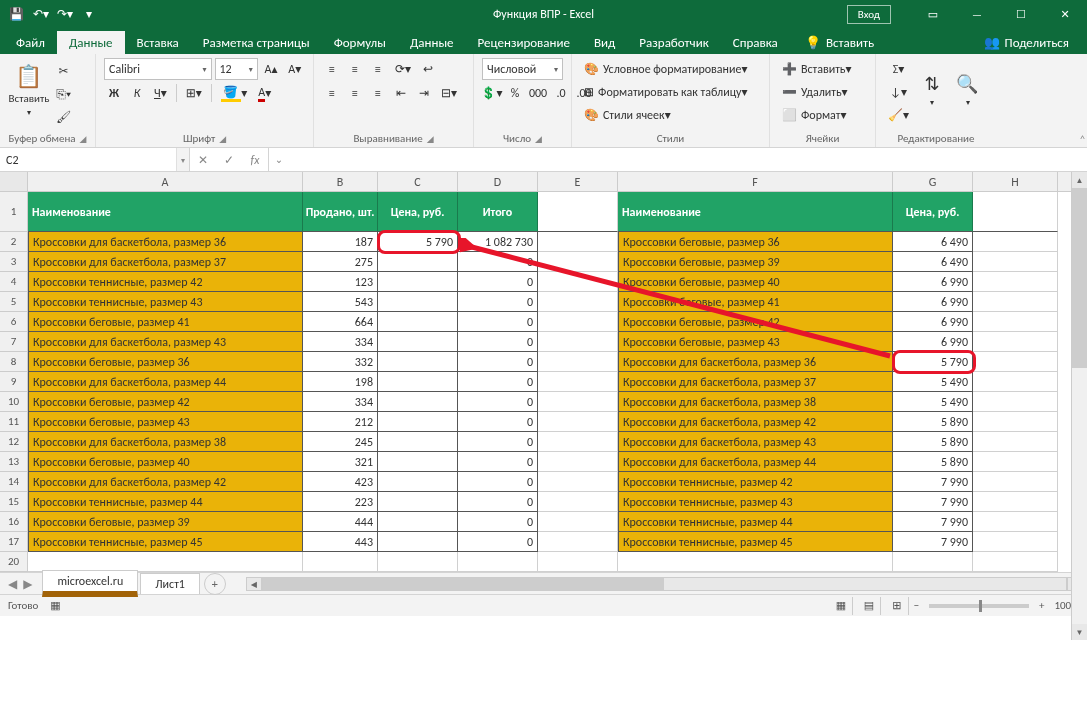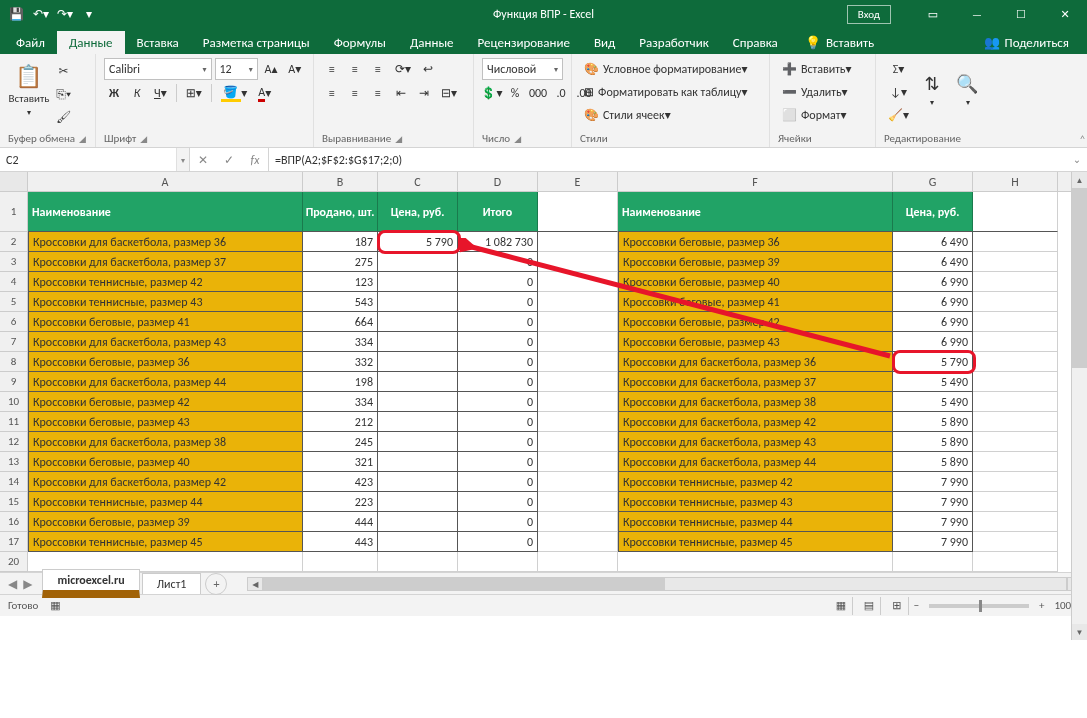--- a/index.html
+++ b/index.html
@@ -17,21 +17,21 @@
 
 .ribbon-tabs { height:26px; background:#0e6b3b; display:flex; align-items:flex-end; padding-left:4px; color:#fff; font-size:13px; position:relative; }
 .ribbon-tab { padding:4px 12px; cursor:pointer; }
 .ribbon-tab.active { background:#f3f3f3; color:#0e6b3b; font-weight:500; }
 .ribbon-tabs .tell-me { margin-left:8px; display:flex; align-items:center; gap:4px; padding:4px 8px; }
 .ribbon-tabs .share { margin-left:auto; margin-right:10px; padding:4px 8px; display:flex; align-items:center; gap:4px; }
 
 
 .ribbon { background:#f3f3f3; border-bottom:1px solid #d4d4d4; height:94px; display:flex; position:relative; }
 .ribbon-group { border-right:1px solid #e0e0e0; padding:4px 8px 0; display:flex; flex-direction:column; justify-content:space-between; }
-.ribbon-group .label { text-align:center; font-size:11px; color:#666; padding:2px 0; display:flex; align-items:center; gap:4px; }
+.ribbon-group .label { text-align:center; font-size:11px; color:#666; padding:2px 0; display:flex; justify-content:center; align-items:center; gap:4px; }
 .rg-row { display:flex; align-items:center; gap:3px; margin-bottom:2px; }
 .r-btn { height:22px; min-width:20px; padding:0 3px; display:flex; align-items:center; justify-content:center; border:1px solid transparent; cursor:pointer; font-size:12px; }
 .r-btn.big { height:64px; width:42px; flex-direction:column; font-size:11px; gap:2px; }
 .r-select { height:22px; border:1px solid #c0c0c0; background:#fff; padding:0 4px; font-size:12px; display:flex; align-items:center; justify-content:space-between; gap:6px; }
 .r-select .arrow { font-size:8px; color:#666; }
 .dialog-launcher { font-size:9px; color:#888; cursor:pointer; }
 
 
 .formula-row { height:24px; border-bottom:1px solid #d4d4d4; display:flex; align-items:stretch; background:#fff; }
 .name-box { width:190px; border-right:1px solid #d4d4d4; display:flex; align-items:center; padding:0 6px; font-size:12px; position:relative; }
@@ -64,21 +64,21 @@
 
 
 .hl-box{position:absolute;border:3px solid #e7152a;border-radius:8px;pointer-events:none;}
 .arrow-svg{position:absolute;pointer-events:none;}
 
 
 .sheet-tabs{height:22px;background:#f3f3f3;border-top:1px solid #d4d4d4;display:flex;align-items:center;font-size:12px;}
 .nav-arrows{display:flex;padding:0 8px;gap:6px;color:#888;}
 .nav-arrows span{cursor:pointer;}
 .sheet-tab{padding:3px 14px;border:1px solid #ccc;border-bottom:none;background:#fff;margin-left:2px;cursor:pointer;position:relative;}
-.sheet-tab.active{border-bottom:8px solid #a16207;font-weight:700;}
+.sheet-tab.active{border-bottom:6px solid #a16207;font-weight:400;}
 .add-sheet{width:22px;height:22px;display:flex;align-items:center;justify-content:center;cursor:pointer;color:#666;margin-left:4px;border:1px solid #ccc;border-radius:50%;font-size:12px;}
 .h-scroll{flex:1;margin:0 4px 0 20px;display:flex;align-items:center;}
 .h-scroll .track{flex:1;height:14px;background:#e8e8e8;border:1px solid #ccc;position:relative;}
 .h-scroll .thumb{position:absolute;left:0;width:50%;height:100%;background:#cdcdcd;}
 .h-scroll .arr{width:16px;height:14px;background:#e8e8e8;border:1px solid #ccc;display:flex;align-items:center;justify-content:center;font-size:8px;color:#666;cursor:pointer;}
 
 
 .status-bar{height:22px;background:#f3f3f3;border-top:1px solid #d4d4d4;display:flex;align-items:center;font-size:11px;color:#555;padding:0 8px;gap:12px;}
 .status-bar .right{margin-left:auto;display:flex;align-items:center;gap:4px;}
 .view-btn{width:24px;height:18px;display:flex;align-items:center;justify-content:center;cursor:pointer;border-right:1px solid #ccc;}
@@ -283,23 +283,20 @@
       <span>C2</span>
       <span class="dd">▾</span>
     </div>
   <div class="fx-btns">
     <span>✕</span>
     <span>✓</span>
     <span>
         <i>fx</i>
       </span>
   </div>
-  <div class="formula-input">
-      <span>=ВПР(A2;$F$2:$G$17;2;0)</span>
-    </div>
   <div class="formula-expand">⌄</div>
 </div>
 
 <div class="grid-wrap">
   <div class="col-headers">
     <div class="corner"></div>
     <div class="col-h cA">A</div>
     <div class="col-h cB">B</div>
     <div class="col-h cC">C</div>
     <div class="col-h cD">D</div>

